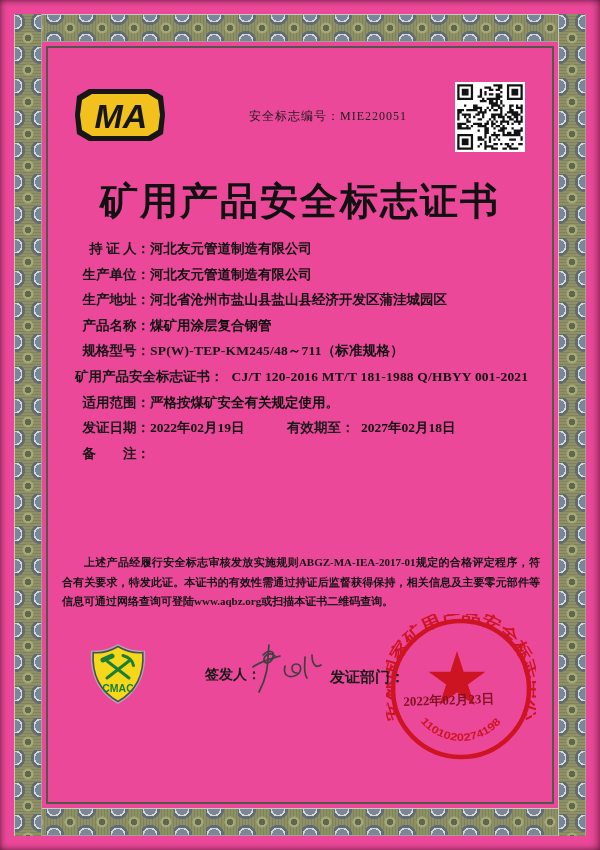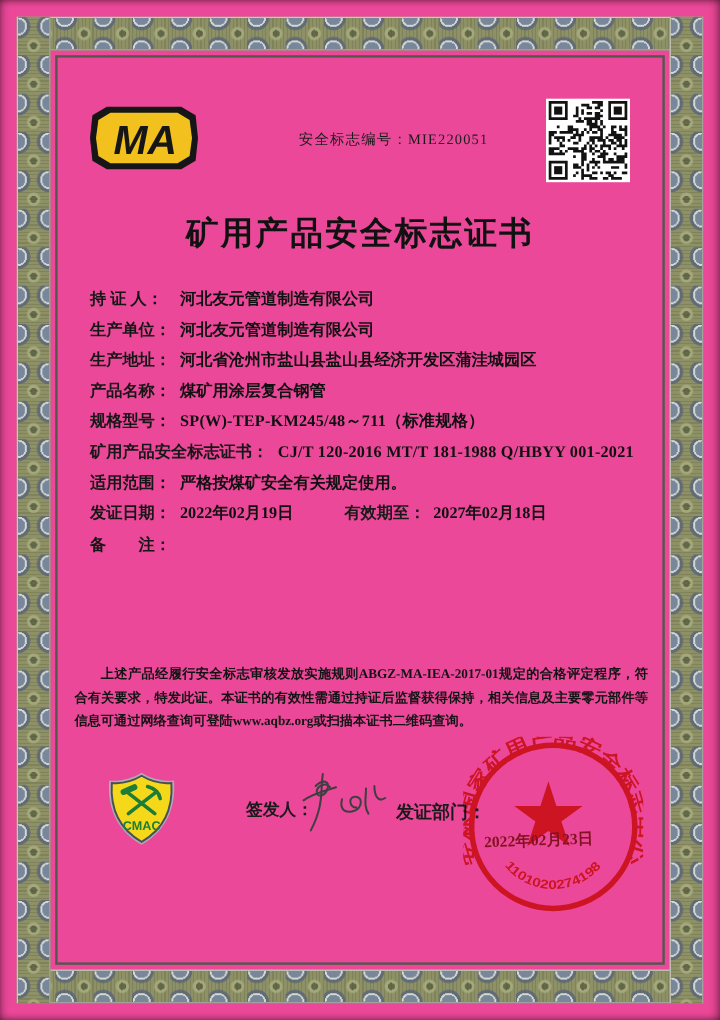--- a/index.html
+++ b/index.html
@@ -37,26 +37,26 @@
   .band-top{top:14px;} .band-bottom{bottom:14px;}
   .band-left{left:14px;} .band-right{right:14px;}
   .inner-line{position:absolute; inset:46px; border:2px solid #53584e; pointer-events:none;}
 
   
   .ma-logo{position:absolute; left:75px; top:88px;}
   .mark-number{position:absolute; left:0; right:0; top:108px; text-align:center; text-indent:36px;
     font-size:12px; letter-spacing:1px; color:#1c1c1c;margin-left:20px;}
   .qr{position:absolute; left:455px; top:82px;}
   .title{position:absolute; left:0; right:0; top:176px; text-align:center;
-    font-size:27px; font-weight:bold; letter-spacing:2px; color:#111;}
+    font-size:38px; font-weight:bold; letter-spacing:2px; color:#111;}
 
   
   .fields{position:absolute; left:75px; right:48px; top:242px; font-size:13.5px; line-height:14px;}
   .frow{margin-bottom:11.6px; white-space:nowrap;}
-  .flabel{display:inline-block; min-width:75px; font-weight:600; white-space:pre; color:#161616;}
+  .flabel{display:inline-block; min-width:75px; font-weight:600; white-space:pre; color:#161616;text-align:right;}
   .flabel.long{min-width:0; margin-right:8px;}
   .fvalue{font-weight:bold; color:#101010;}
   .fvalue.latin{letter-spacing:.2px;}
   .issue-value{display:inline-block; min-width:137px;}
   .valid-label{display:inline-block; min-width:74px; font-weight:600;}
   .remark-row{margin-top:1px;}
 
   
   .statement{position:absolute; left:62px; right:60px; top:553px;
     font-size:11px; line-height:19.6px; font-weight:bold; text-align:justify;

